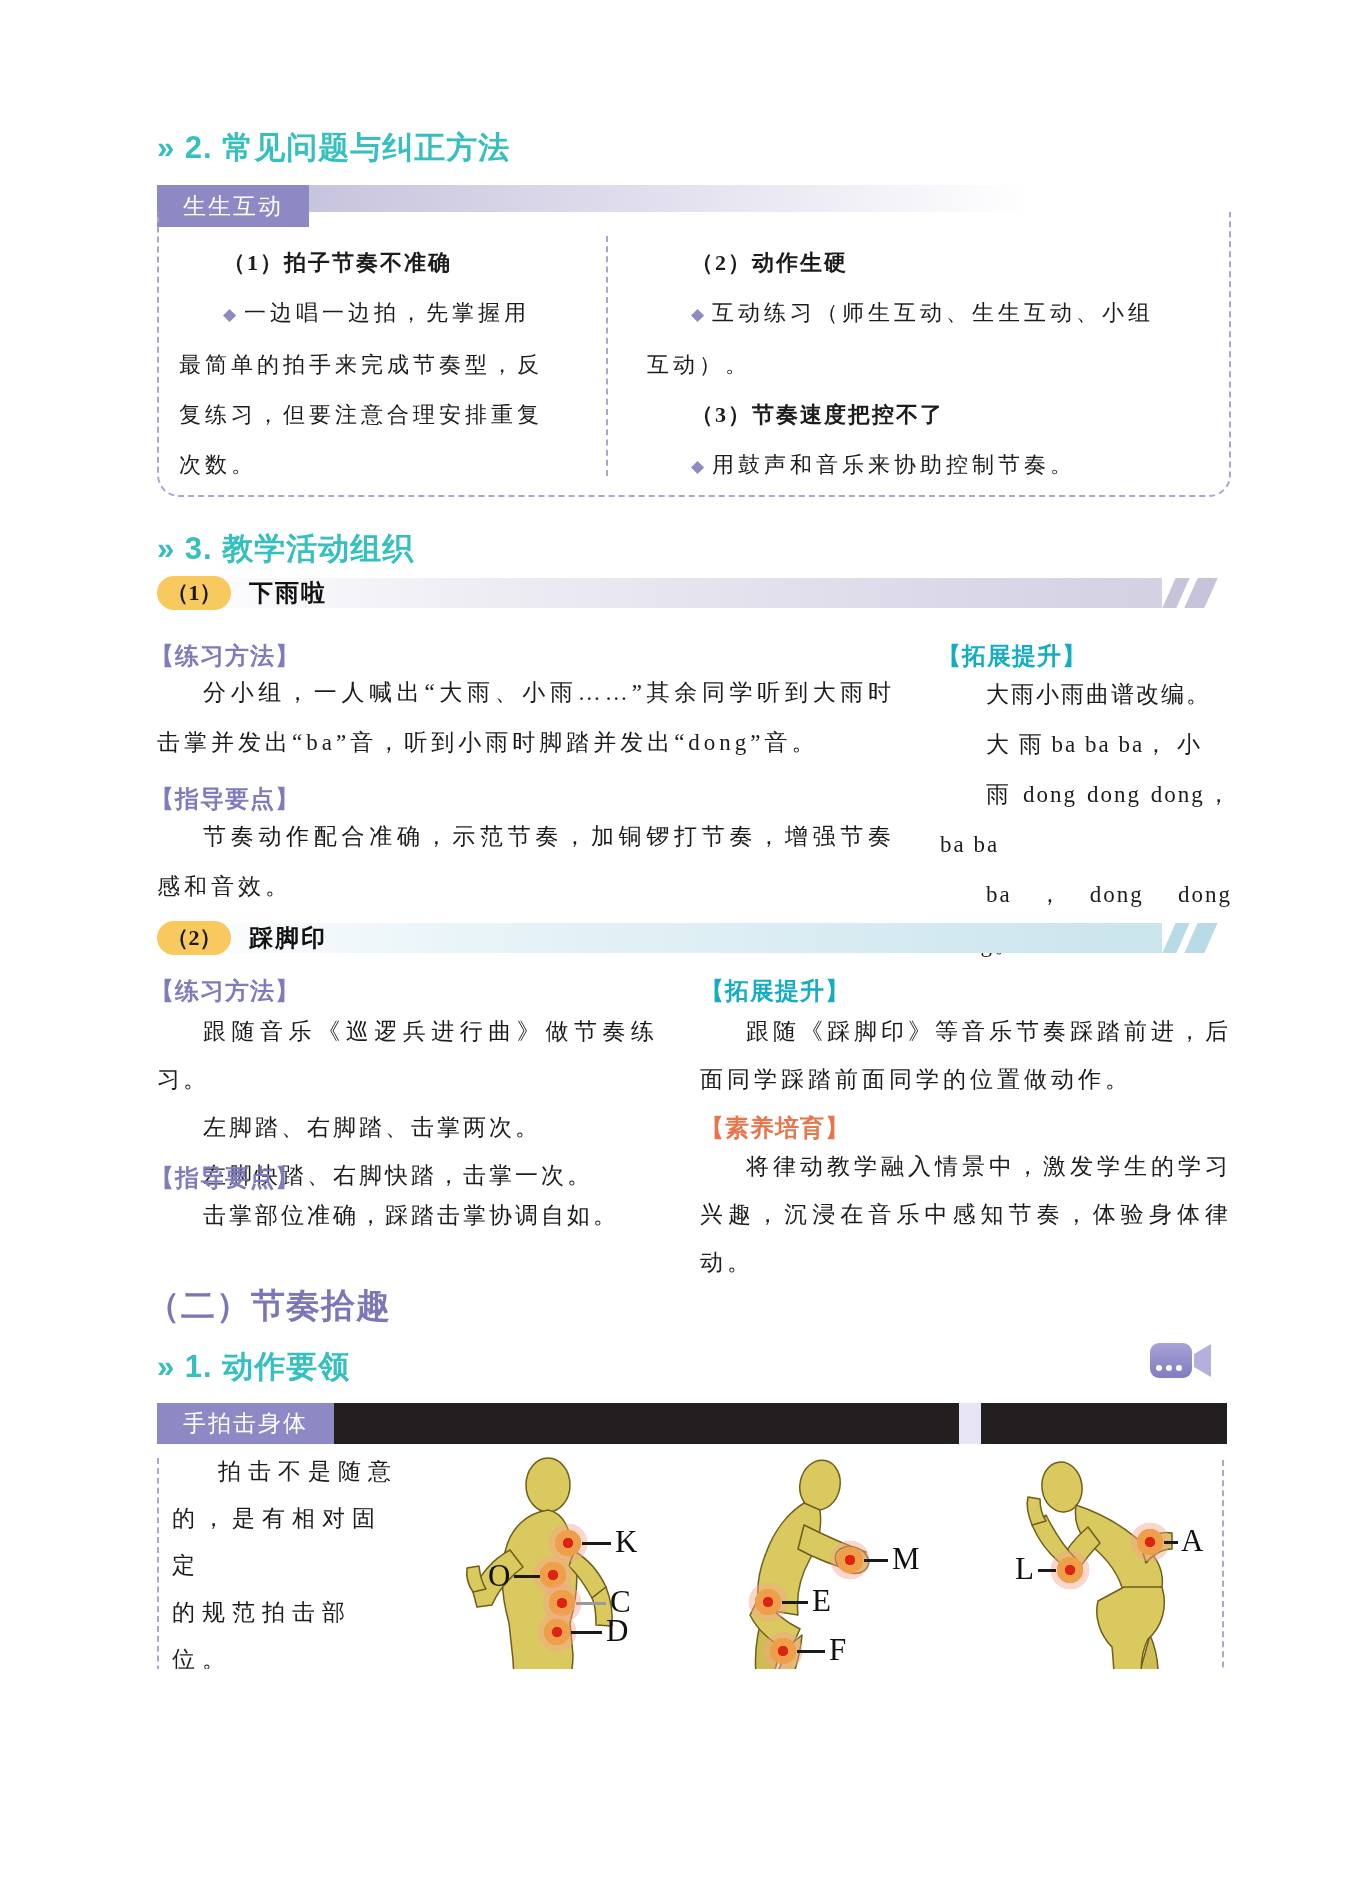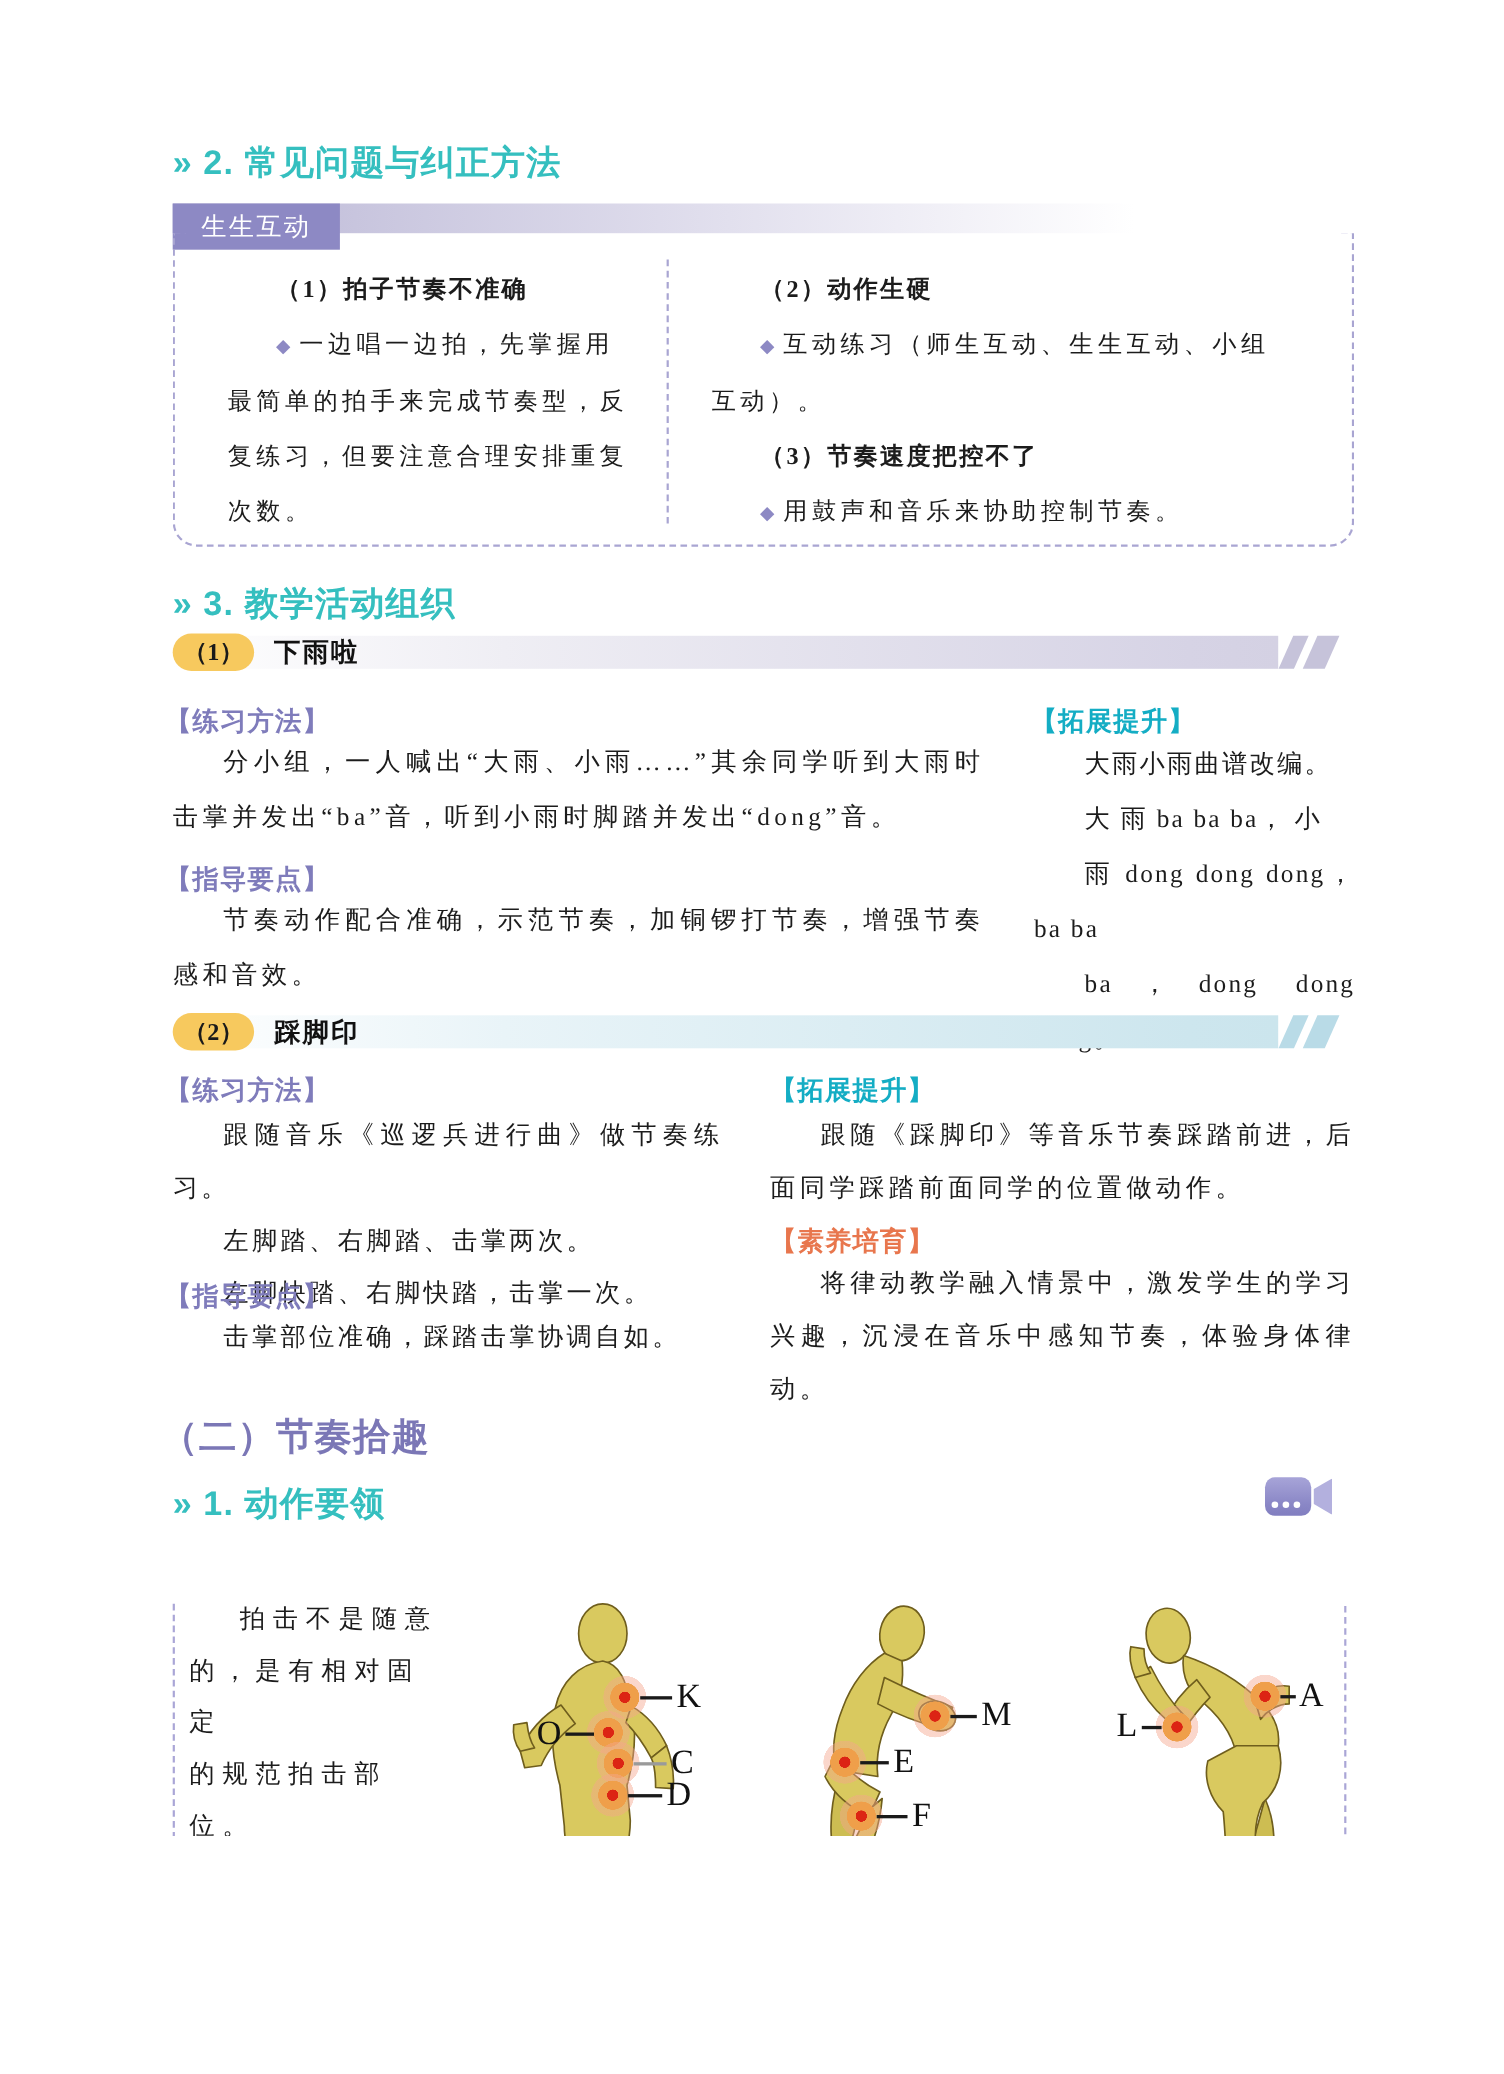--- a/index.html
+++ b/index.html
@@ -16,21 +16,21 @@
   .rb-band{position:absolute;left:157px;top:185px;width:920px;height:27px;
            background:linear-gradient(90deg,#b7b3d6 0%,#c8c5de 18%,#e2e0ee 55%,#ffffff 95%);}
   .rb-label{position:absolute;left:157px;top:185px;width:152px;height:42px;background:#8d89c4;
             color:#ffffff;font-family:"Liberation Sans","DejaVu Sans",sans-serif;font-size:23px;
             display:flex;align-items:center;justify-content:center;letter-spacing:2px;}
   .rb-body{position:absolute;left:157px;top:212px;width:1070px;height:283px;
            border-left:2px dashed #a9a5d2;border-right:2px dashed #a9a5d2;border-bottom:2px dashed #a9a5d2;
            border-radius:0 0 22px 22px;}
   .rb-divider{position:absolute;left:447px;top:24px;height:240px;width:0;border-left:2px dashed #a9a5d2;}
   .rb-col{position:absolute;top:26px;font-size:22px;line-height:50px;letter-spacing:4px;}
-  .rb-col1{left:20px;width:368px;margin-left:28px;}
+  .rb-col1{left:20px;width:368px;}
   .rb-col2{left:488px;width:520px;}
   .rb-col p{margin:0;text-indent:2em;}
   .rb-h{font-weight:bold;letter-spacing:2px;}
   .dia{color:#8d89c4;font-size:17px;padding-right:4px;}
 
   
   .band{position:absolute;left:157px;height:30px;width:1005px;}
   .band-1{background:linear-gradient(90deg,#ffffff 0%,#efeef4 30%,#d6d3e5 92%,#d4d1e3 100%);}
   .band-2{background:linear-gradient(90deg,#ffffff 0%,#e9f4f8 30%,#cde6ee 92%,#cbe5ed 100%);}
   .stripe{position:absolute;top:0;height:30px;transform:skewX(-24deg);}
@@ -178,20 +178,28 @@
 
   <div class="video-icon">
     <span class="vbody">
         <i></i>
         <i></i>
         <i></i>
       </span>
     <span class="vlens"></span>
   </div>
 
+  <div class="bar">
+    <div class="bar-label">
+      <span>手拍击身体</span>
+    </div>
+    <div class="bar-black1"></div>
+    <div class="bar-gap"></div>
+    <div class="bar-black2"></div>
+  </div>
 
   <div class="vdash" style="left:157px;top:1458px;height:322px"></div>
   <div class="vdash" style="left:1222px;top:1460px;height:288px"></div>
 
   <div class="intro">
     <p class="indent" style="margin:0">拍击不是随意</p>
     <p style="margin:0">的，是有相对固定</p>
     <p style="margin:0">的规范拍击部位。</p>
   </div>
 

